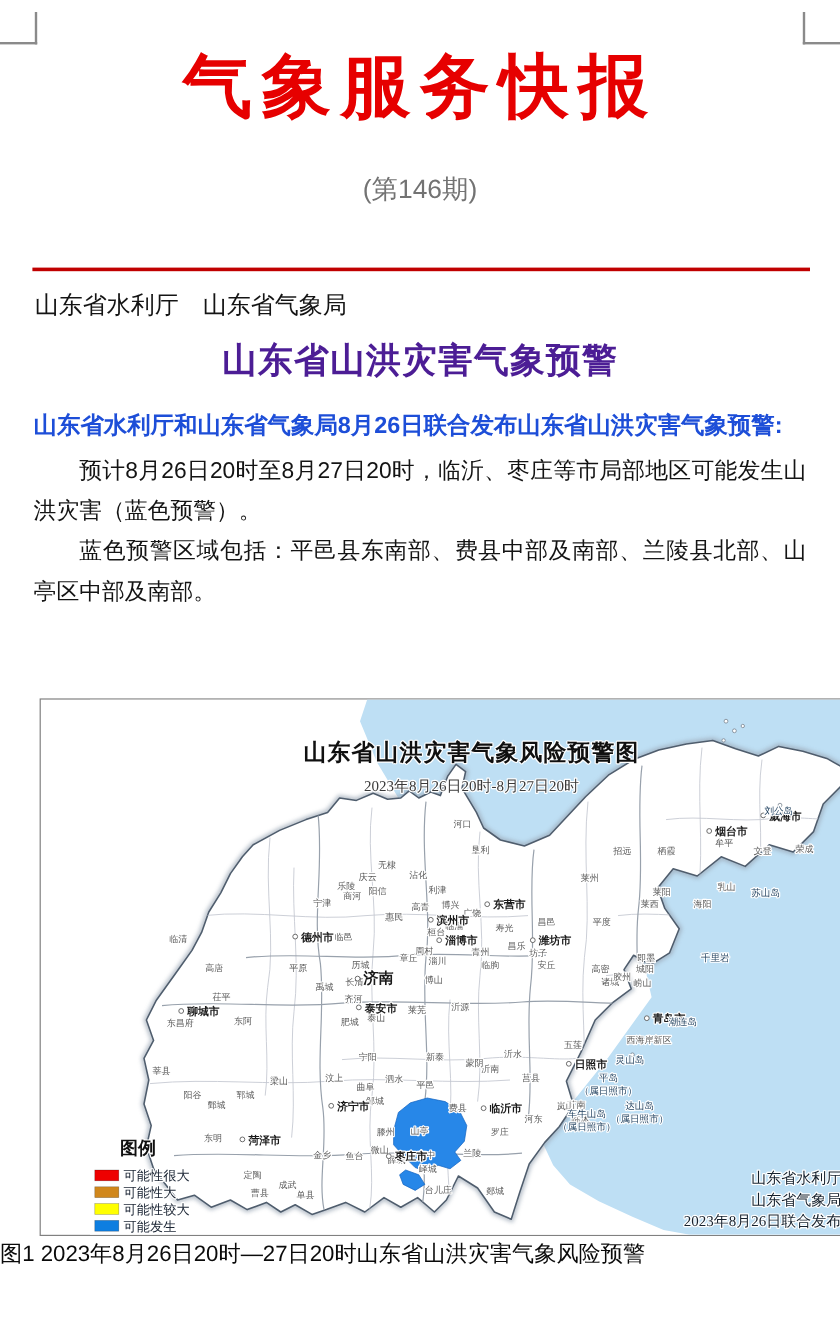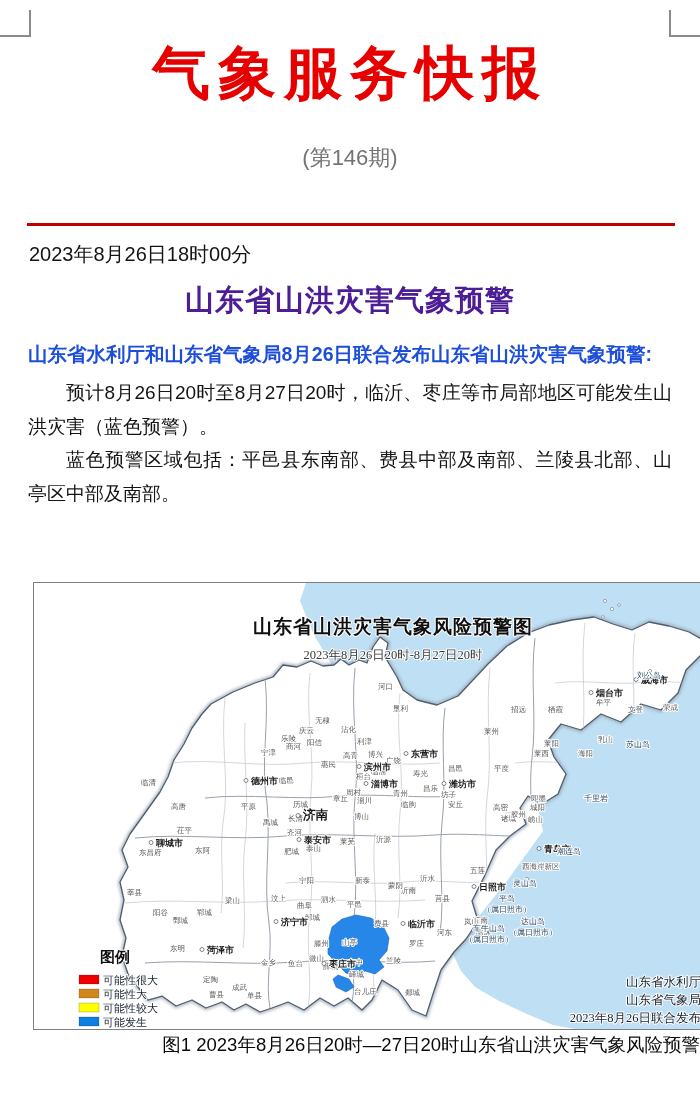--- a/index.html
+++ b/index.html
@@ -7,21 +7,21 @@
     width:700px;height:1108px;position:relative;background:#ffffff;
     font-family:"Liberation Sans",sans-serif;color:#111;overflow:hidden;
   }
   
   .crop{position:absolute;top:10px;width:29px;height:25px;}
   .crop.left{left:0;border-right:2px solid #8a8a8a;border-bottom:2px solid #8a8a8a;}
   .crop.right{right:0;border-left:2px solid #8a8a8a;border-bottom:2px solid #8a8a8a;}
 
   .doc-title{
     position:absolute;top:44px;left:0;width:100%;text-align:center;
-    font-family:Liberation Sans, sans-serif;font-weight:bold;
+    font-family:Liberation Serif, serif;font-weight:bold;
     font-size:58px;letter-spacing:8px;color:#e60000;line-height:1;
   }
   .issue{position:absolute;top:143px;left:0;width:100%;text-align:center;font-size:22px;color:#737373;}
   .rule{position:absolute;top:223px;left:27px;right:25px;height:3px;background:#c00000;}
   .agency-row{
     position:absolute;top:241px;left:29px;right:38px;display:flex;
     justify-content:space-between;align-items:baseline;font-size:20px;color:#141414;
   }
   .heading{
     position:absolute;top:281px;left:0;width:100%;text-align:center;
@@ -46,36 +46,36 @@
   .mapsub{font:12.5px "Liberation Serif",serif;fill:#3a3a3a;}
   .city{font:bold 9px "Liberation Sans",sans-serif;fill:#1a1a1a;}
   .city.big{font:bold 12.5px "Liberation Sans",sans-serif;}
   .county{font:7.5px "Liberation Sans",sans-serif;fill:#5a5a5a;}
   .island{font:8px "Liberation Serif",serif;fill:#1c3d5c;}
   .legendtitle{font:bold 15px "Liberation Sans",sans-serif;fill:#101010;}
   .legendtext{font:11px "Liberation Serif",serif;fill:#1a2433;}
   .attr{font:12.5px "Liberation Serif",serif;fill:#15212e;}
   .citydot{fill:#ffffff;stroke:#666;stroke-width:.8;}
   .caption{
-    position:absolute;top:1032px;left:0;width:100%;text-align:right;
+    position:absolute;top:1032px;left:0;width:100%;text-align:left;
     font-size:18.5px;color:#0a0a0a;
   }
 </style>
 </head>
 <body>
 
 <div class="crop left"></div>
 <div class="crop right"></div>
 
 <div class="doc-title">气象服务快报</div>
 <div class="issue">(第146期)</div>
 <div class="rule"></div>
 
 <div class="agency-row">
-  <span>2023年8月26日18时00分</span>
+  <span>山东省水利厅　山东省气象局</span>
 </div>
 
 <div class="heading">山东省山洪灾害气象预警</div>
 <div class="lead">山东省水利厅和山东省气象局8月26日联合发布山东省山洪灾害气象预警:</div>
 <div class="paras" id="paras">
     <p>预计8月26日20时至8月27日20时，临沂、枣庄等市局部地区可能发生山洪灾害（蓝色预警）。</p>
     <p>蓝色预警区域包括：平邑县东南部、费县中部及南部、兰陵县北部、山亭区中部及南部。</p>
   </div>
 
 <div class="map-frame">

